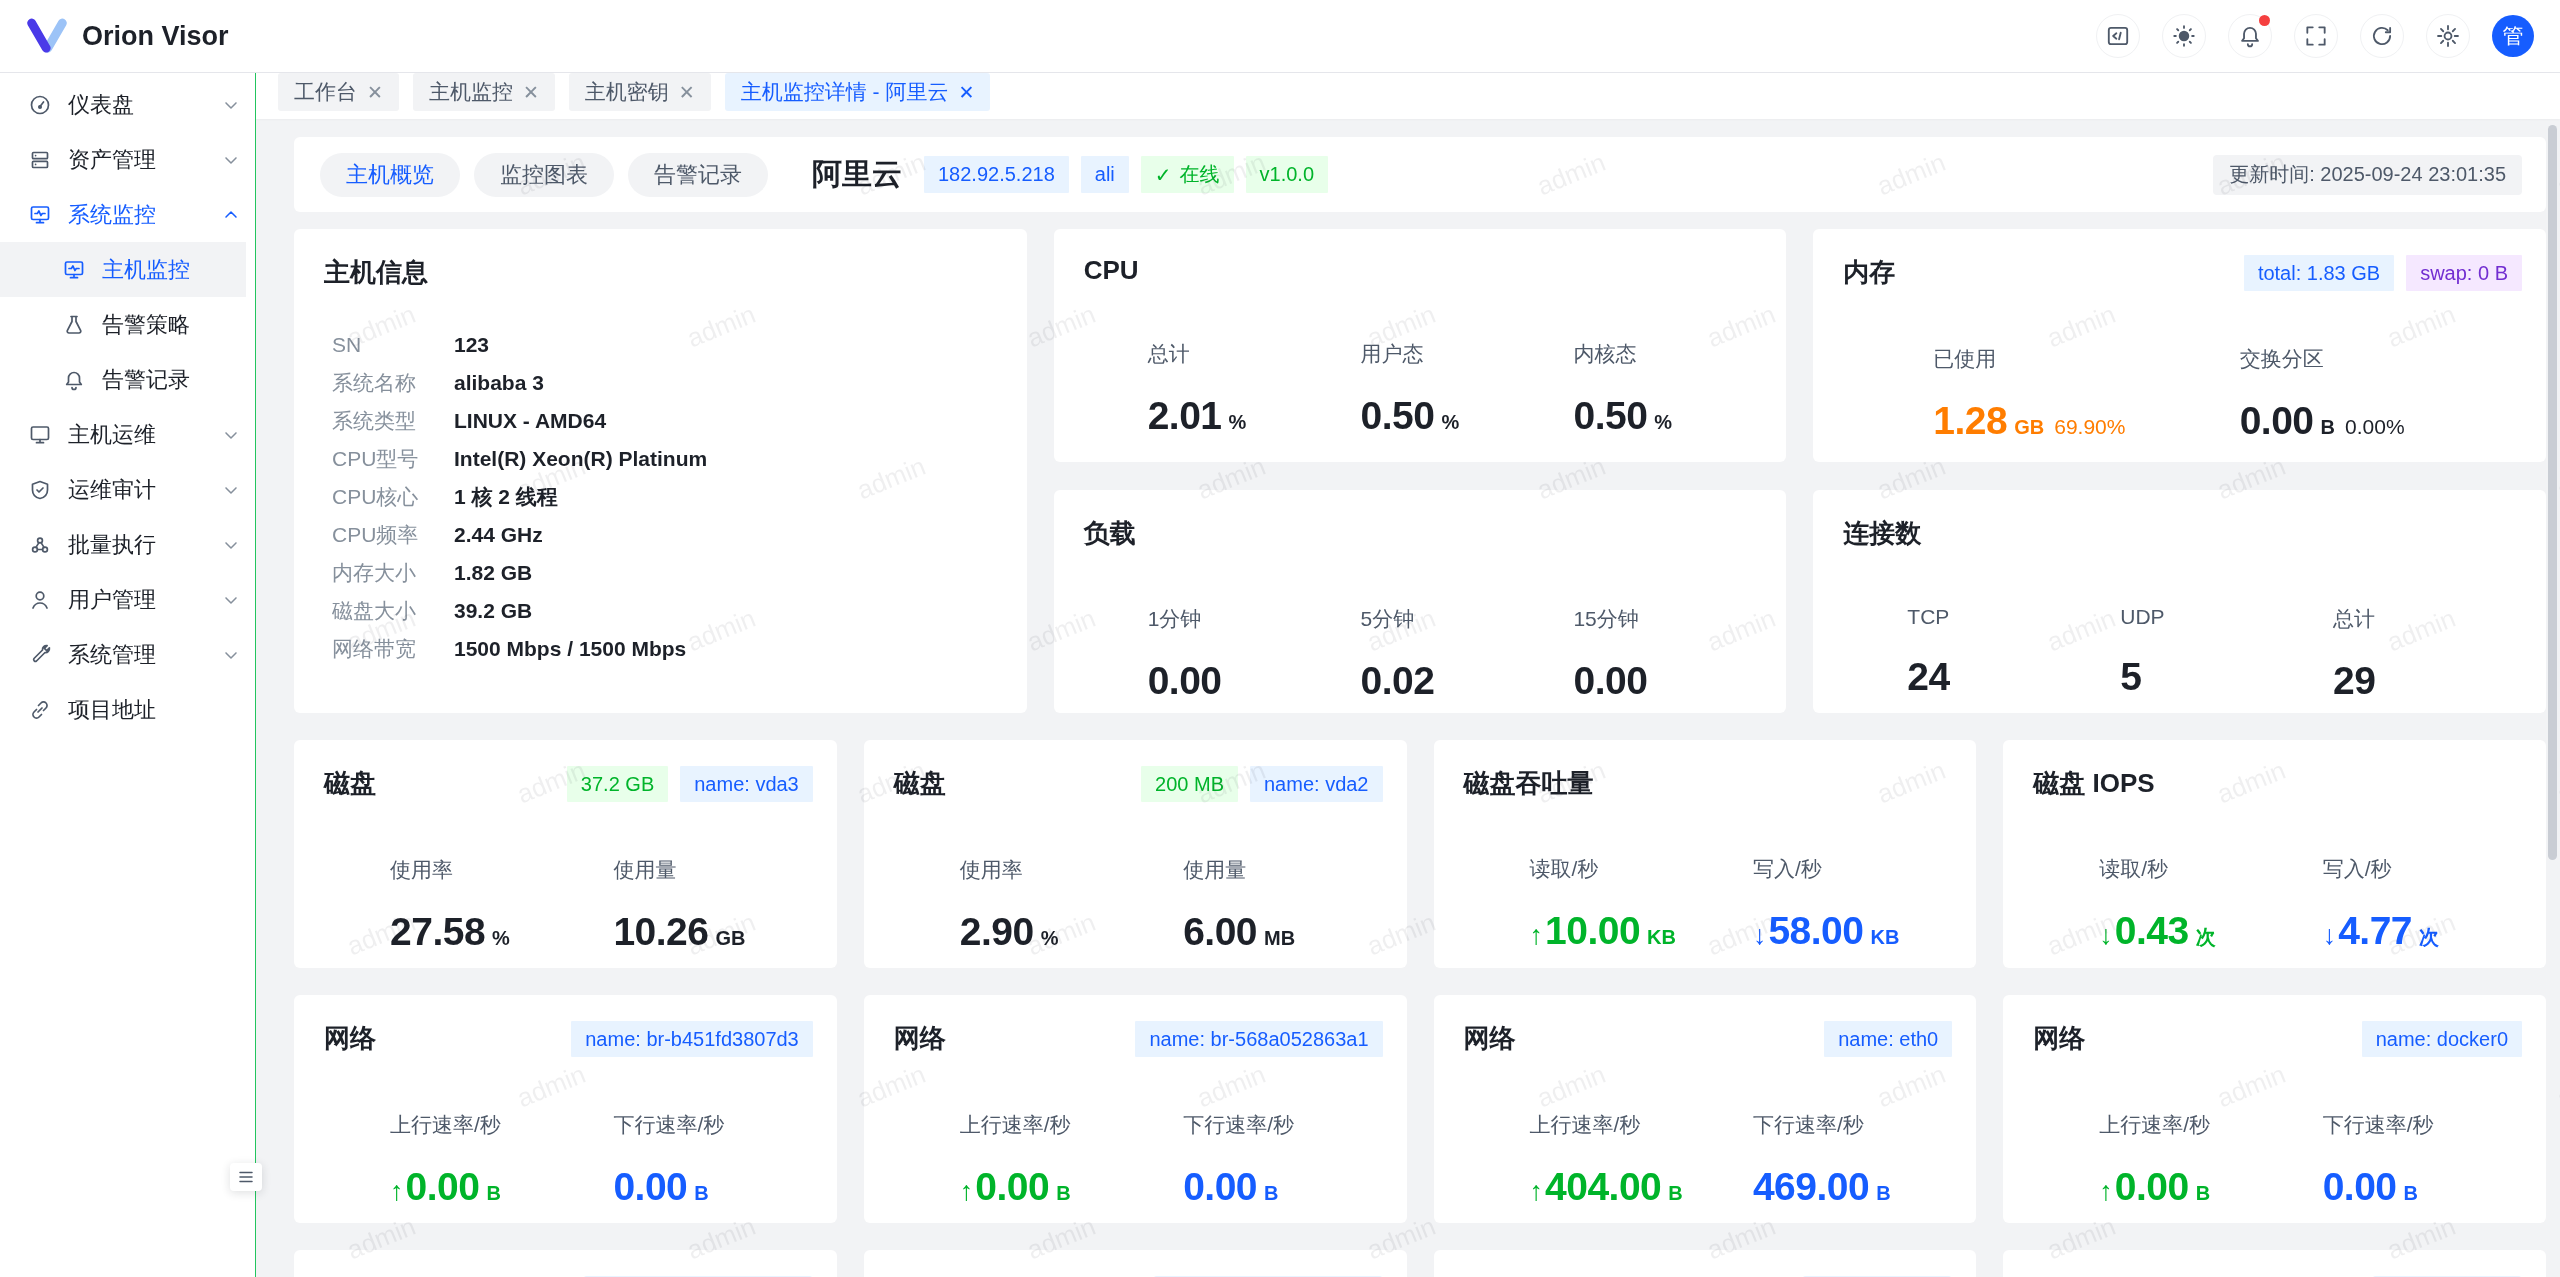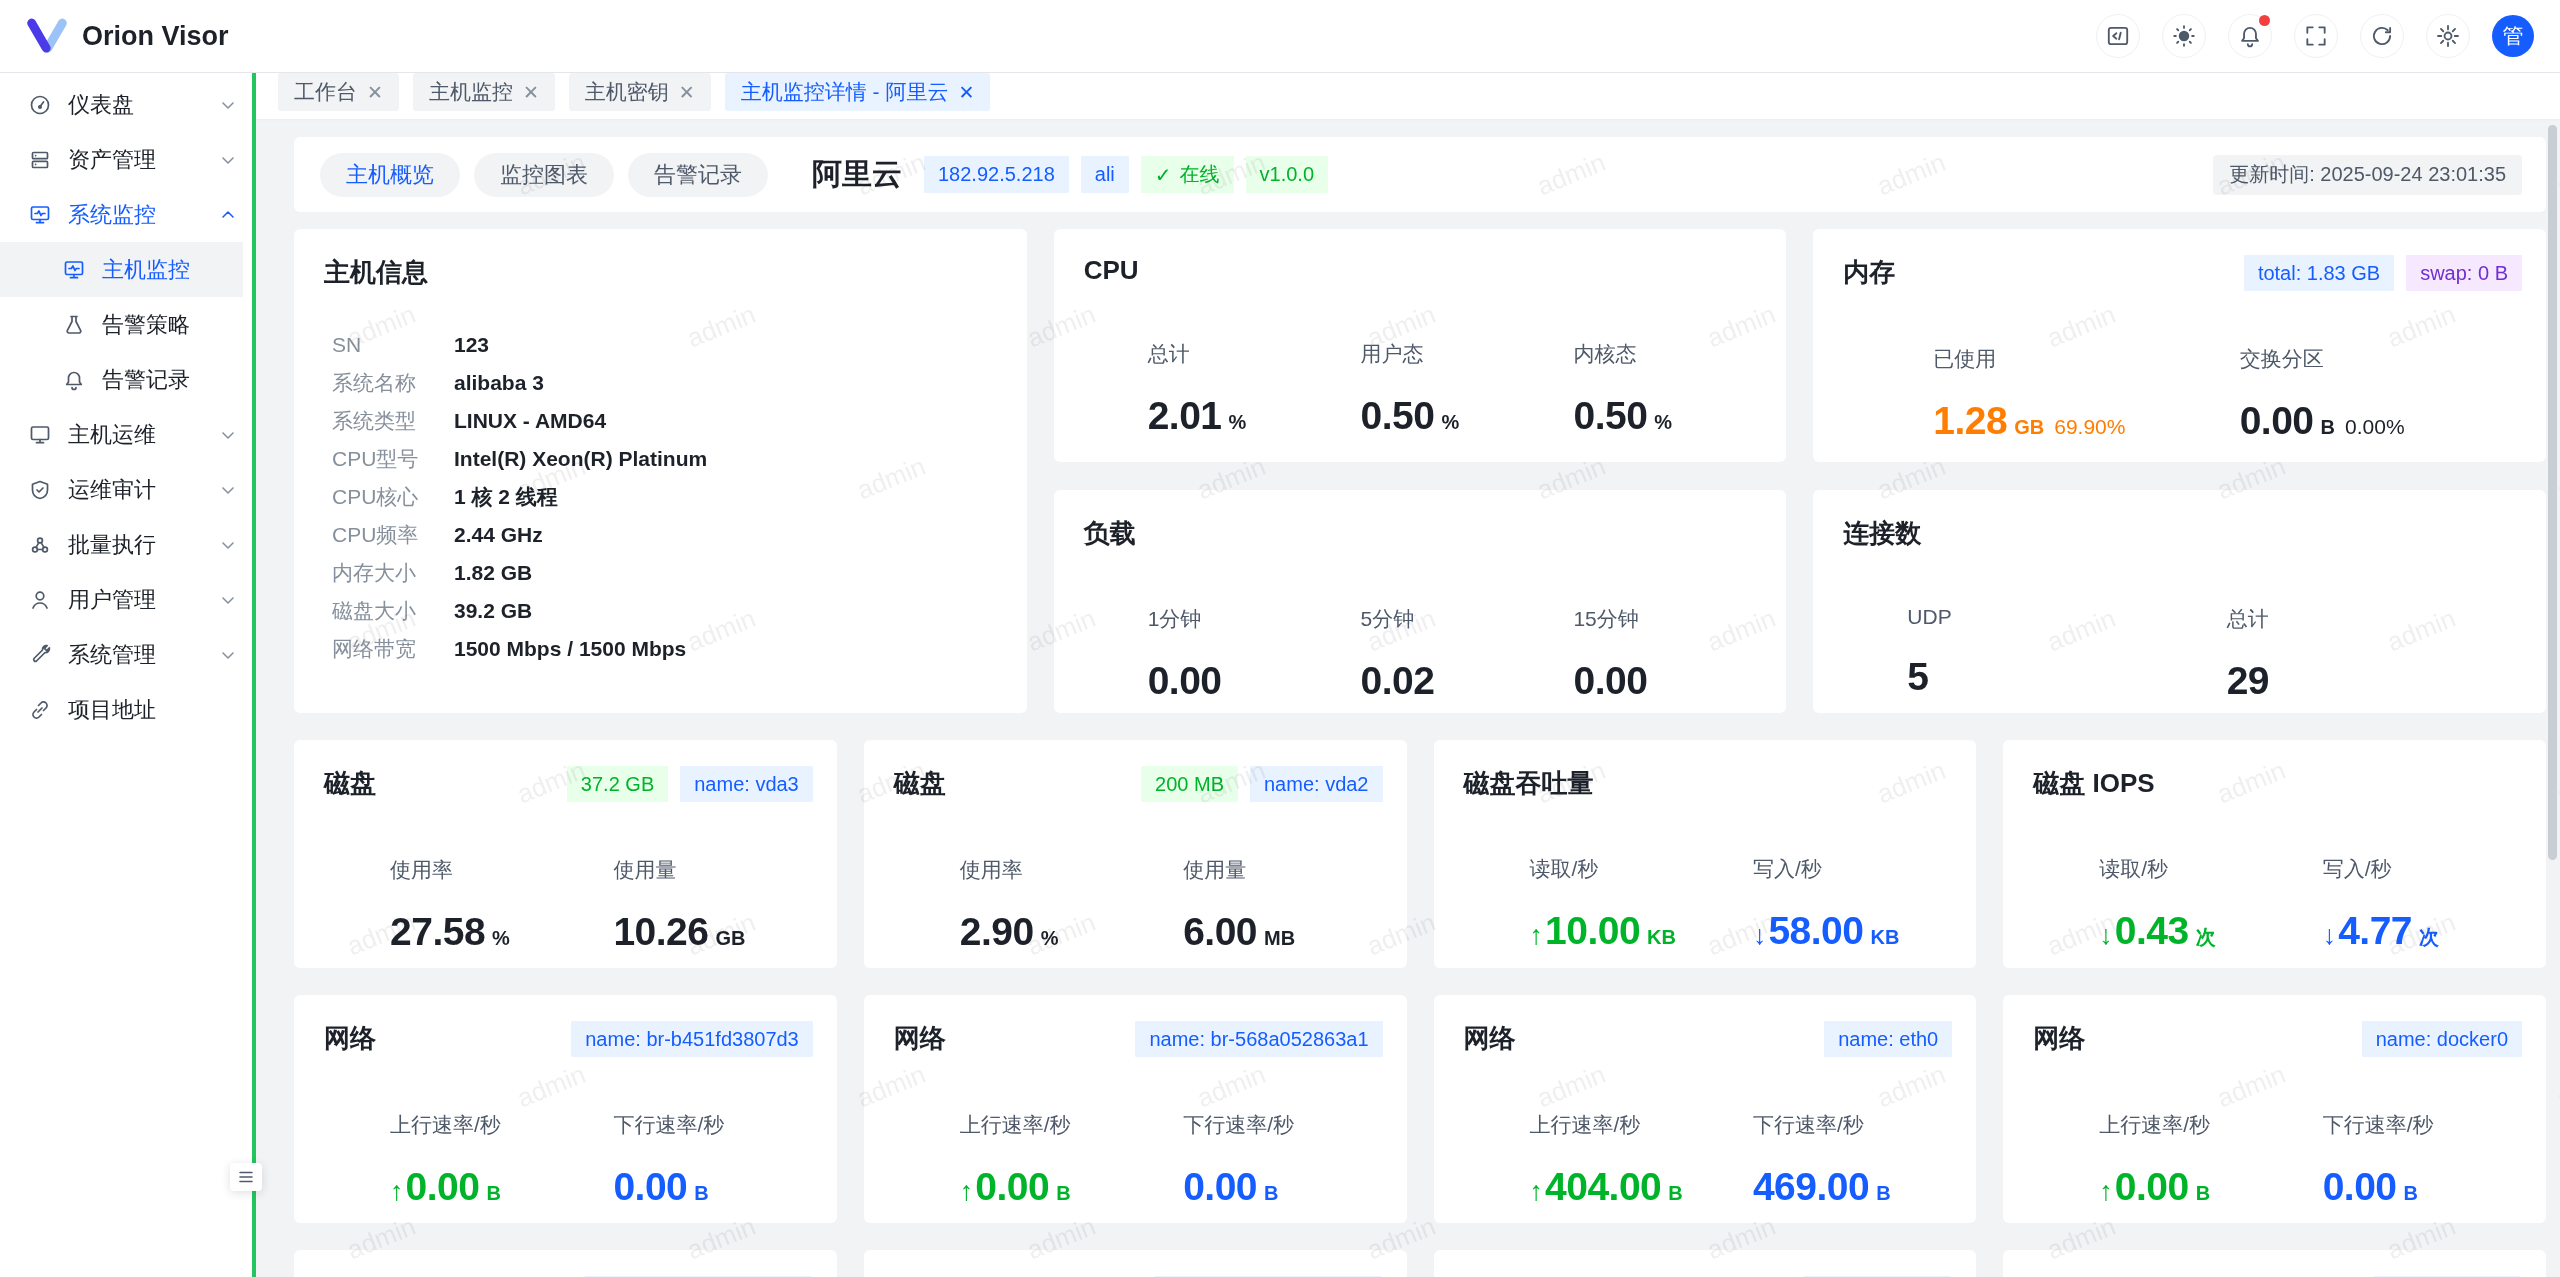--- a/index.html
+++ b/index.html
@@ -15,21 +15,21 @@
   .top-actions { margin-left:auto; display:flex; align-items:center; gap:22px; padding-right:26px; }
   .icon-btn { width:44px; height:44px; border-radius:50%; background:#fff; border:1.5px solid #f0f1f3;
     display:flex; align-items:center; justify-content:center; color:#4e5969; position:relative; cursor:pointer; }
   .icon-btn .dot { position:absolute; right:1px; top:0px; width:11px; height:11px; border-radius:50%;
     background:#f53f3f; }
   .avatar { width:42px; height:42px; border-radius:50%; background:#165dff; color:#fff; font-size:21px;
     display:flex; align-items:center; justify-content:center; cursor:pointer; }
 
   
   .sidebar { position:absolute; left:0; top:73px; width:256px; height:1204px; background:#fff;
-    border-right:4px solid #22c55e; padding-top:4px; z-index:15; }
+    border-right:1px solid #22c55e; padding-top:4px; z-index:15; }
   .side-item { height:55px; display:flex; align-items:center; padding-left:28px; padding-right:14px;
     cursor:pointer; color:#1d2129; font-size:22px; }
   .side-item .si-icon { color:#4e5969; margin-right:16px; display:flex; }
   .side-item .si-chev { margin-left:auto; color:#86909c; display:flex; }
   .side-item.child { padding-left:62px; }
   .side-item.parent-active { color:#165dff; }
   .side-item.parent-active .si-icon, .side-item.parent-active .si-chev { color:#165dff; }
   .side-item.selected { background:#f2f3f5; color:#165dff; margin-right:9px; }
   .side-item.selected .si-icon { color:#165dff; }
   .collapse-btn { position:absolute; left:230px; top:1163px; width:32px; height:28px; background:#fff;
@@ -504,20 +504,26 @@
               </div>
             </div>
         </div>
       </div>
 
       <div class="card">
         <div class="card-head">
             <span class="card-title">连接数</span>
           </div>
         <div class="stats">
+          <div class="stat">
+              <div class="stat-label">TCP</div>
+              <div class="value-row">
+                <span class="value">24</span>
+              </div>
+            </div>
           <div class="stat">
               <div class="stat-label">UDP</div>
               <div class="value-row">
                 <span class="value">5</span>
               </div>
             </div>
           <div class="stat">
               <div class="stat-label">总计</div>
               <div class="value-row">
                 <span class="value">29</span>

